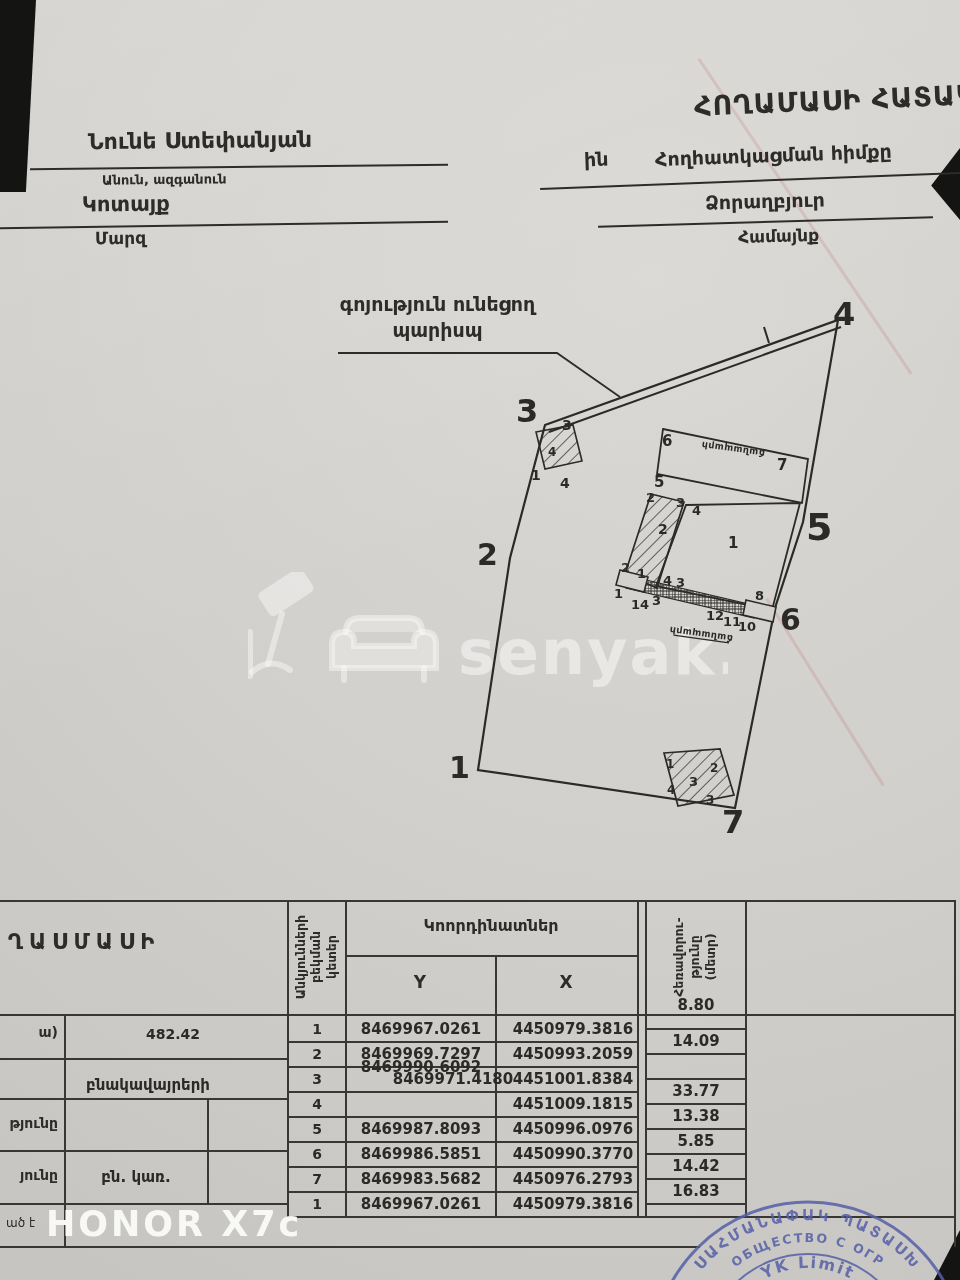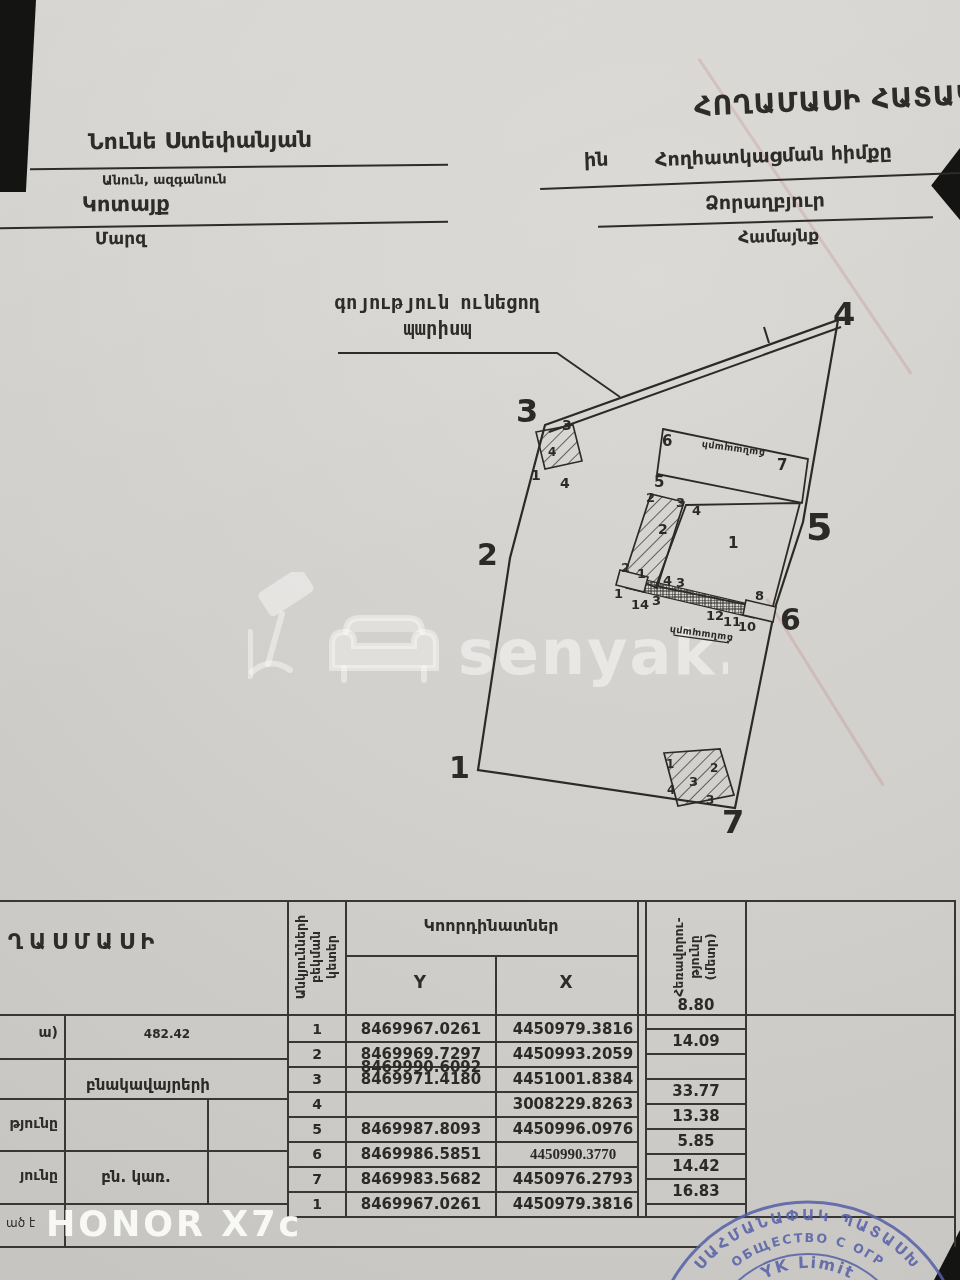--- a/index.html
+++ b/index.html
@@ -46,21 +46,21 @@
   <div class="t" style="left:95px;top:228px;font-size:17px;font-weight:600;transform:rotate(-0.6deg);">Մարզ</div>
 
   <div class="t" style="left:584px;top:148px;font-size:19px;font-weight:600;transform:rotate(-2deg);">ին</div>
   <div class="t" style="left:655px;top:144px;font-size:19px;font-weight:600;transform:rotate(-2deg);">Հողհատկացման հիմքը</div>
   <div class="ln" style="left:540px;top:180px;width:420px;transform:rotate(-2.2deg);"></div>
 
   <div class="t" style="left:705px;top:190px;font-size:19px;font-weight:600;transform:rotate(-1.5deg);">Ձորաղբյուր</div>
   <div class="ln" style="left:598px;top:221px;width:335px;transform:rotate(-1.6deg);"></div>
   <div class="t" style="left:738px;top:226px;font-size:17px;font-weight:600;transform:rotate(-1.5deg);">Համայնք</div>
 
-  <div class="t" style="left:330px;top:292px;width:215px;text-align:center;font-size:19px;font-weight:600;white-space:normal;line-height:1.35;font-family:Liberation Mono, monospace;">
+  <div class="t" style="left:330px;top:292px;width:215px;text-align:center;font-size:19px;font-weight:600;white-space:normal;line-height:1.35;">
     <span>գոյություն ունեցող</span><br>
     <span>պարիսպ</span>
   </div>
 
   <div class="hl" style="left:0;top:900px;width:956px;"></div>
   <div class="hl" style="left:345px;top:955px;width:292px;"></div>
   <div class="hl" style="left:0;top:1014px;width:956px;"></div>
   <div class="hl" style="left:287px;top:1041px;width:350px;"></div>
   <div class="hl" style="left:287px;top:1066px;width:350px;"></div>
   <div class="hl" style="left:287px;top:1091px;width:350px;"></div>
@@ -105,51 +105,51 @@
   <div class="t" style="left:495px;top:972px;width:142px;text-align:center;font-size:17px;font-weight:600;">X</div>
 
   <div class="rot" style="left:647px;top:912px;width:96px;height:90px;font-size:12.5px;font-weight:600;line-height:1.3;">
     <span>Հեռավորու-</span>
     <span>թյունը</span>
     <span>(մետր)</span>
   </div>
 
 
   <div class="t" style="left:0;top:1024px;width:58px;text-align:right;font-size:14px;font-weight:600;">ա)</div>
-  <div class="cell" style="left:62px;top:1023px;width:210px;font-size:12px;">482.42</div>
+  <div class="cell" style="left:68px;top:1023px;width:210px;font-size:14px;">482.42</div>
   <div class="t" style="left:0;top:1115px;width:58px;text-align:right;font-size:14px;font-weight:600;">թյունը</div>
   <div class="cell" style="left:66px;top:1074px;width:164px;font-size:15px;">բնակավայրերի</div>
   <div class="t" style="left:0;top:1167px;width:58px;text-align:right;font-size:14px;font-weight:600;">յունը</div>
   <div class="cell" style="left:66px;top:1166px;width:140px;font-size:15px;">բն. կառ.</div>
   <div class="t" style="left:6px;top:1216px;font-size:12px;font-weight:400;">ած է</div>
 
   <div class="cell cnum" style="top:1018px;">1</div>
   <div class="cell cnum" style="top:1043px;">2</div>
   <div class="cell cnum" style="top:1068px;">3</div>
   <div class="cell cnum" style="top:1093px;">4</div>
   <div class="cell cnum" style="top:1118px;">5</div>
   <div class="cell cnum" style="top:1143px;">6</div>
   <div class="cell cnum" style="top:1168px;">7</div>
   <div class="cell cnum" style="top:1193px;">1</div>
 
   <div class="cell cy" style="top:1018px;">8469967.0261</div>
   <div class="cell cy" style="top:1043px;">8469969.7297</div>
-  <div class="cell cy" style="top:1068px;">8469971.4180</div>
+  <div class="cell cy" style="top:1068px;margin-left:32px;">8469971.4180</div>
   <div class="cell cy" style="top:1056px;">8469990.6092</div>
   <div class="cell cy" style="top:1118px;">8469987.8093</div>
   <div class="cell cy" style="top:1143px;">8469986.5851</div>
   <div class="cell cy" style="top:1168px;">8469983.5682</div>
   <div class="cell cy" style="top:1193px;">8469967.0261</div>
 
   <div class="cell cx" style="top:1018px;">4450979.3816</div>
   <div class="cell cx" style="top:1043px;">4450993.2059</div>
   <div class="cell cx" style="top:1068px;">4451001.8384</div>
-  <div class="cell cx" style="top:1093px;">3008229.8263</div>
+  <div class="cell cx" style="top:1093px;">4451009.1815</div>
   <div class="cell cx" style="top:1118px;">4450996.0976</div>
-  <div class="cell cx" style="top:1143px;font-family:Liberation Serif, serif;">4450990.3770</div>
+  <div class="cell cx" style="top:1143px;">4450990.3770</div>
   <div class="cell cx" style="top:1168px;">4450976.2793</div>
   <div class="cell cx" style="top:1193px;">4450979.3816</div>
 
   <div class="cell cd" style="top:1030px;">14.09</div>
   <div class="cell cd" style="top:994px;">8.80</div>
   <div class="cell cd" style="top:1080px;">33.77</div>
   <div class="cell cd" style="top:1105px;">13.38</div>
   <div class="cell cd" style="top:1130px;">5.85</div>
   <div class="cell cd" style="top:1155px;">14.42</div>
   <div class="cell cd" style="top:1180px;">16.83</div>

